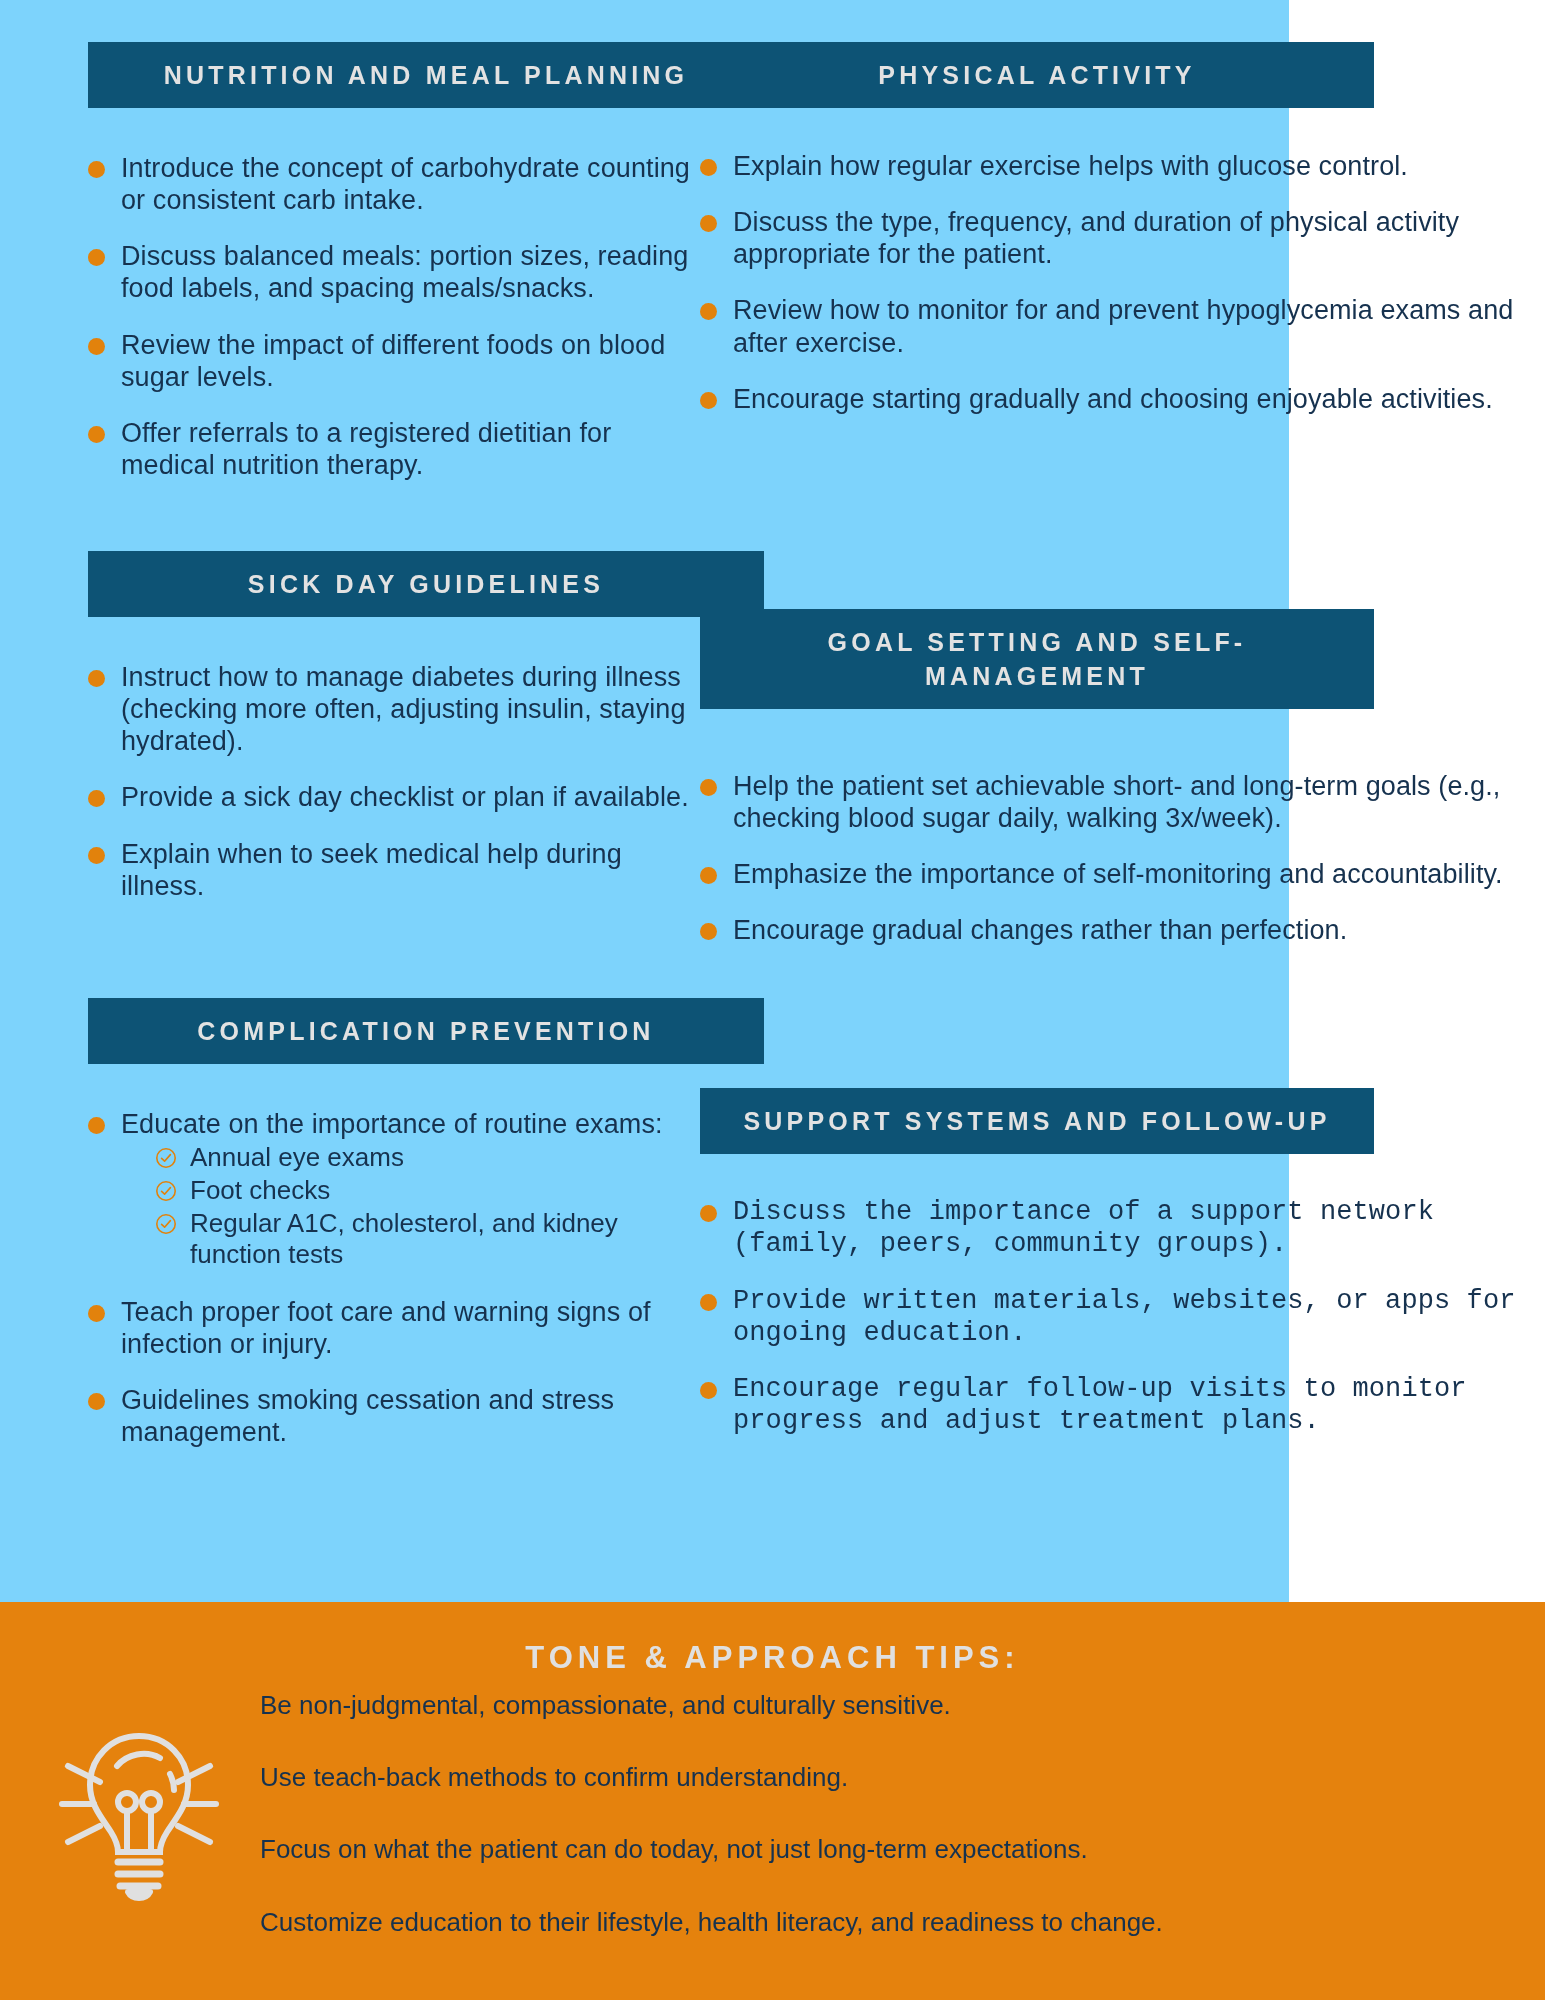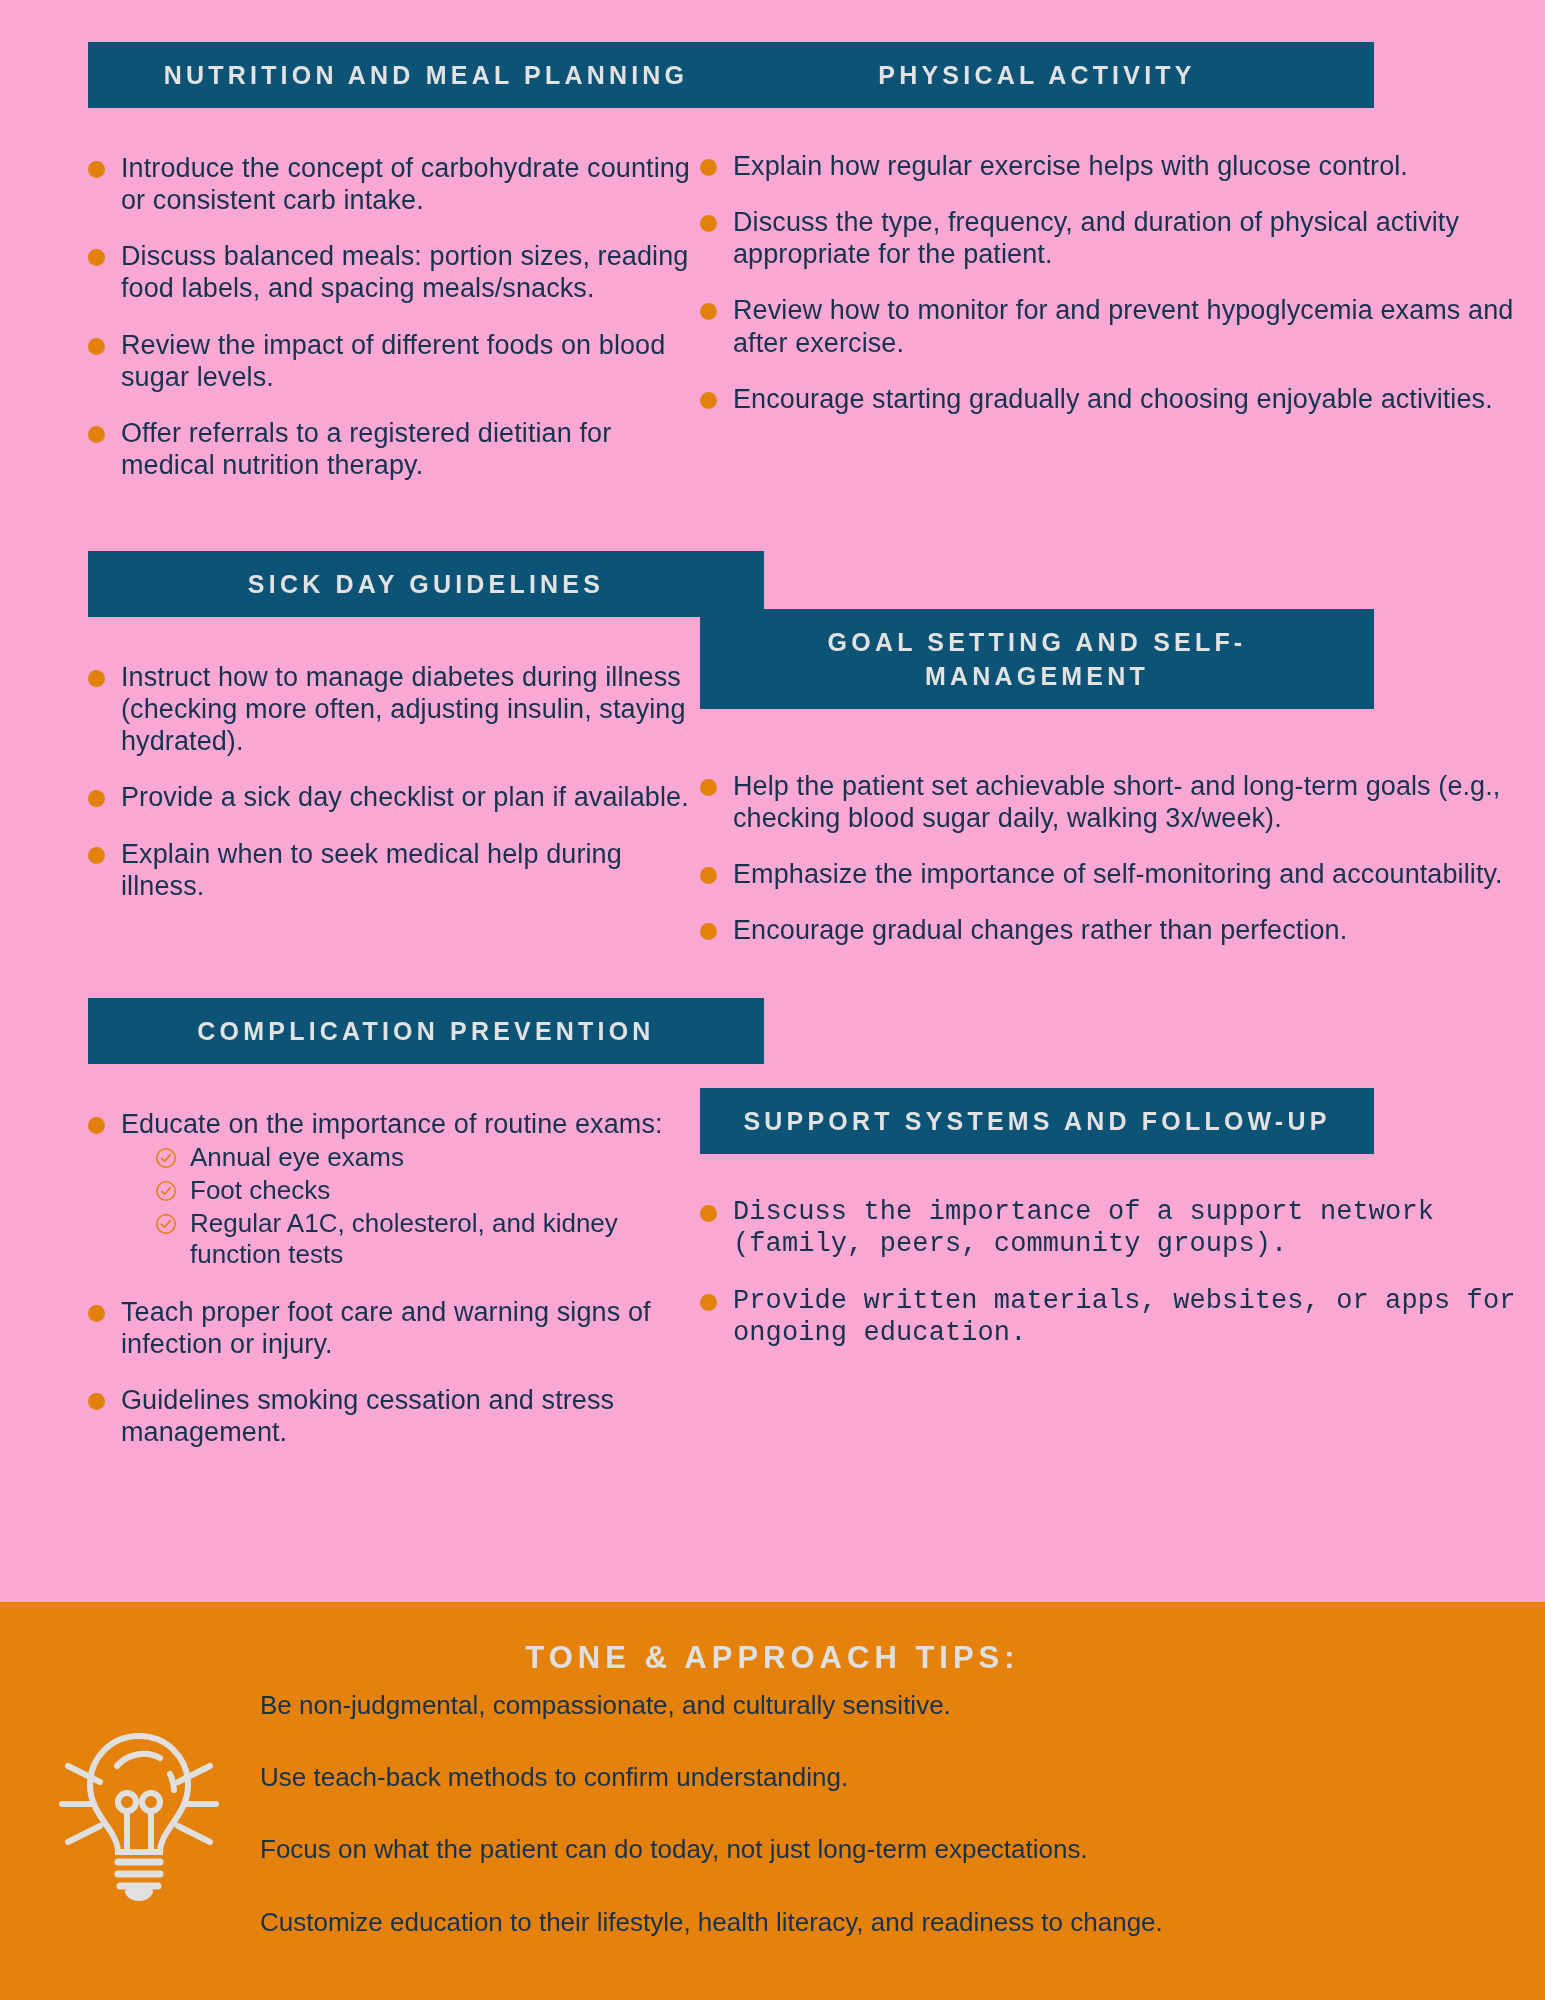--- a/index.html
+++ b/index.html
@@ -10,23 +10,23 @@
   body {
     width: 1545px;
     height: 2000px;
     position: relative;
     font-family: "Liberation Sans", sans-serif;
     overflow: hidden;
   }
 
   .page {
     position: relative;
-    width: 1545px;
+    width: 1289px;
     height: 2000px;
-    background: #f9a8d4;
+    background: #7dd3fc;
   }
 
   
   .columns {
     position: absolute;
     left: 0;
     top: 0;
     width: 1545px;
     display: flex;
     flex-direction: row;
@@ -313,20 +313,24 @@
         <div class="section-header">Support Systems and Follow-Up</div>
         <ul class="bullets">
           <li class="bullet">
             <span class="bullet-dot"></span>
             <span class="bullet-text">Discuss the importance of a support network (family, peers, community groups).</span>
           </li>
           <li class="bullet">
             <span class="bullet-dot"></span>
             <span class="bullet-text">Provide written materials, websites, or apps for ongoing education.</span>
           </li>
+          <li class="bullet">
+            <span class="bullet-dot"></span>
+            <span class="bullet-text">Encourage regular follow-up visits to monitor progress and adjust treatment plans.</span>
+          </li>
         </ul>
       </div>
 
     </div>
   </div>
 
   <div class="footer">
     <div class="footer-title">Tone &amp; Approach Tips:</div>
     <div class="footer-body">
       <div class="bulb-wrap">

